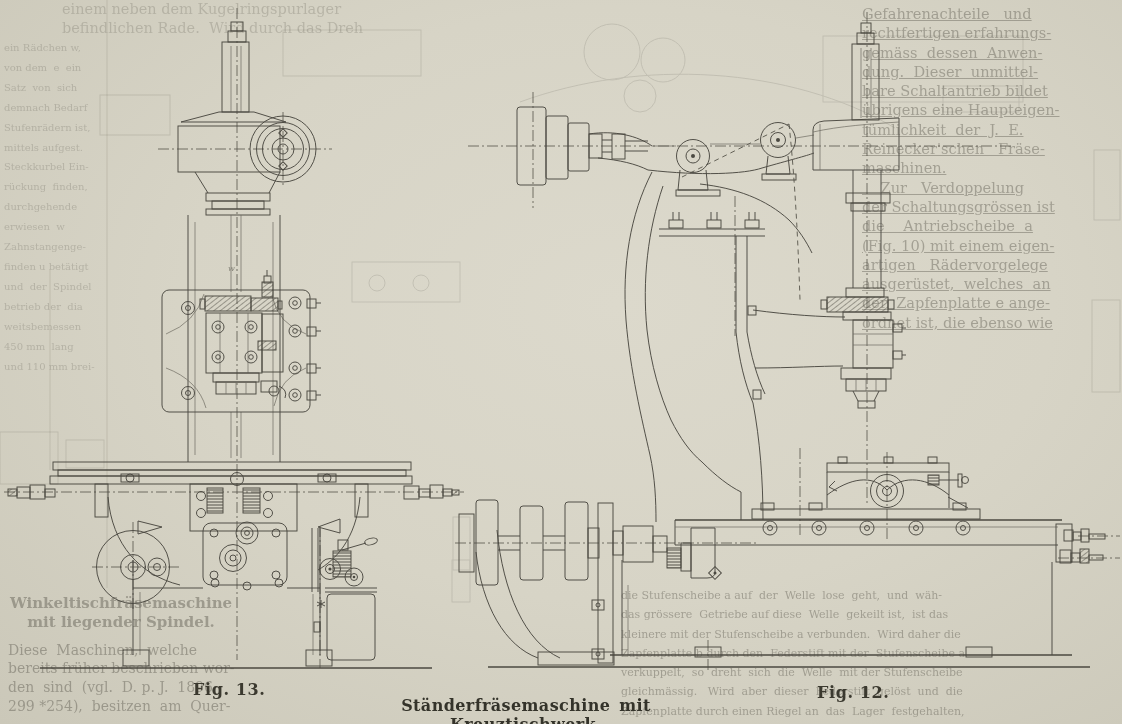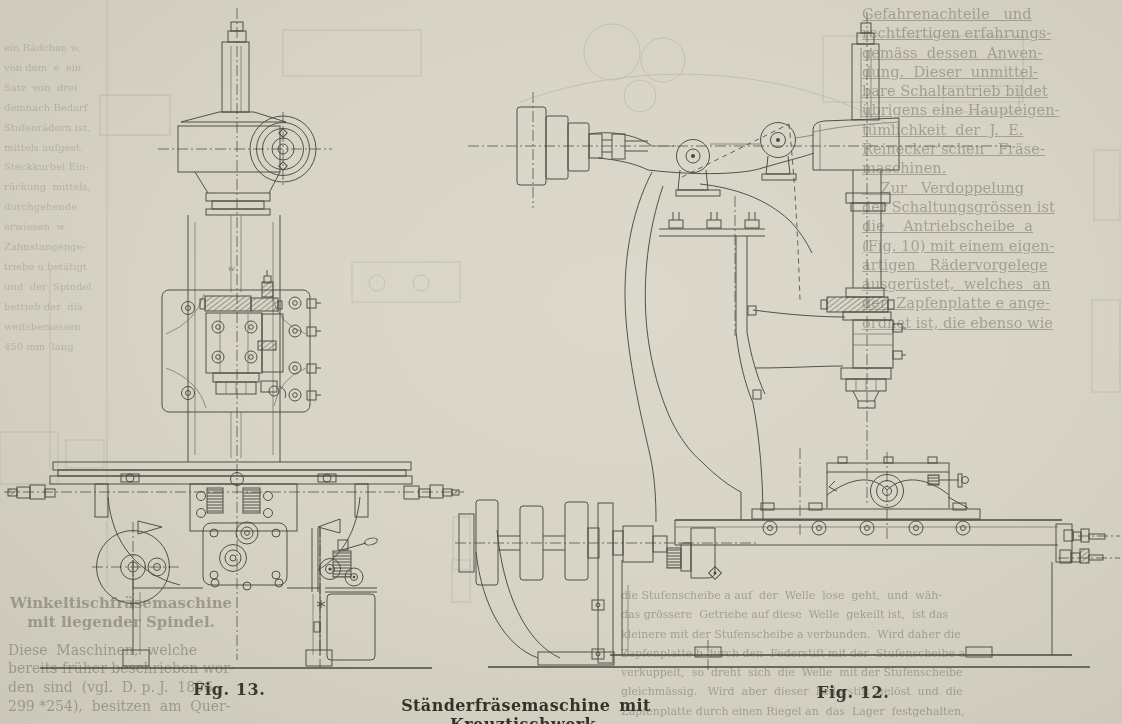--- a/index.html
+++ b/index.html
@@ -32,38 +32,43 @@
   svg .dot{fill:#4b4941;stroke:none;}
   svg .gh{stroke:#8d8a7b;opacity:.16;}
   svg .crease{stroke:#b0ad9e;stroke-width:1;opacity:.55;}
   svg text{fill:#4b4941;stroke:none;font-family:"DejaVu Serif",serif;}
 </style>
 </head>
 <body>
 
 <div class="page">
 
+  <div class="txtcol topstrip">
+    <div>einem neben dem Kugelringspurlager</div>
+    <div>befindlichen Rade.  Wird durch das Dreh</div>
+  </div>
 
   <div class="txtcol leftcol">
     <div>ein Rädchen w,</div>
     <div>von dem  e  ein</div>
-    <div>Satz  von  drei</div>
+    <div>Satz  von  sich</div>
     <div>demnach Bedarf</div>
     <div>Stufenrädern ist,</div>
     <div>mittels aufgest.</div>
     <div>Steckkurbel Ein-</div>
-    <div>rückung  mittels,</div>
+    <div>rückung  finden,</div>
     <div>durchgehende</div>
     <div>erwiesen  w</div>
     <div>Zahnstangenge-</div>
-    <div>triebe u betätigt</div>
+    <div>finden u betätigt</div>
     <div>und  der  Spindel</div>
     <div>betrieb der  dia</div>
     <div>weitsbemessen</div>
     <div>450 mm  lang</div>
+    <div>und 110 mm brei-</div>
   </div>
 
   <div class="txtcol rightcol">
     <div>Gefahrenachteile   und</div>
     <div>rechtfertigen erfahrungs-</div>
     <div>gemäss  dessen  Anwen-</div>
     <div>dung.  Dieser  unmittel-</div>
     <div>bare Schaltantrieb bildet</div>
     <div>übrigens eine Haupteigen-</div>
     <div>tümlichkeit  der  J.  E.</div>

